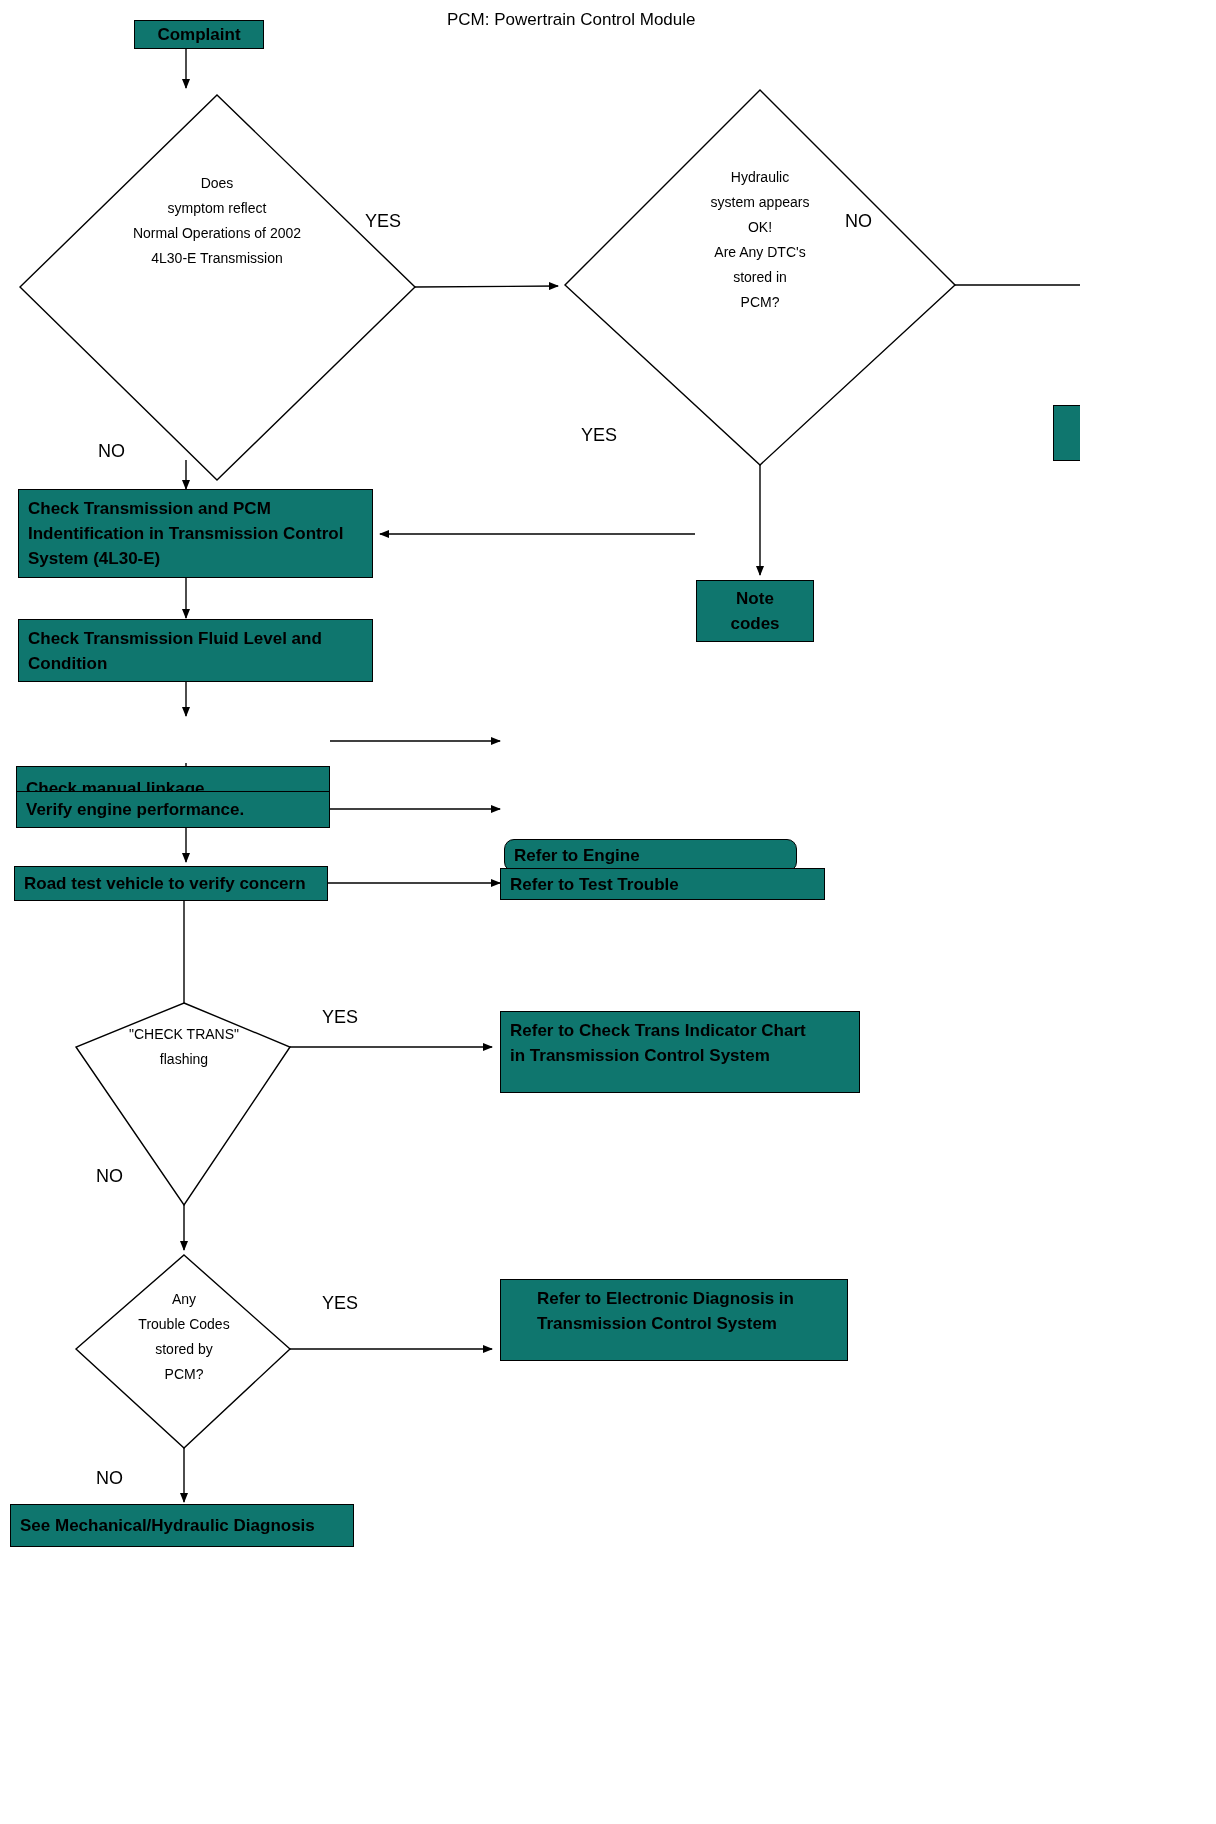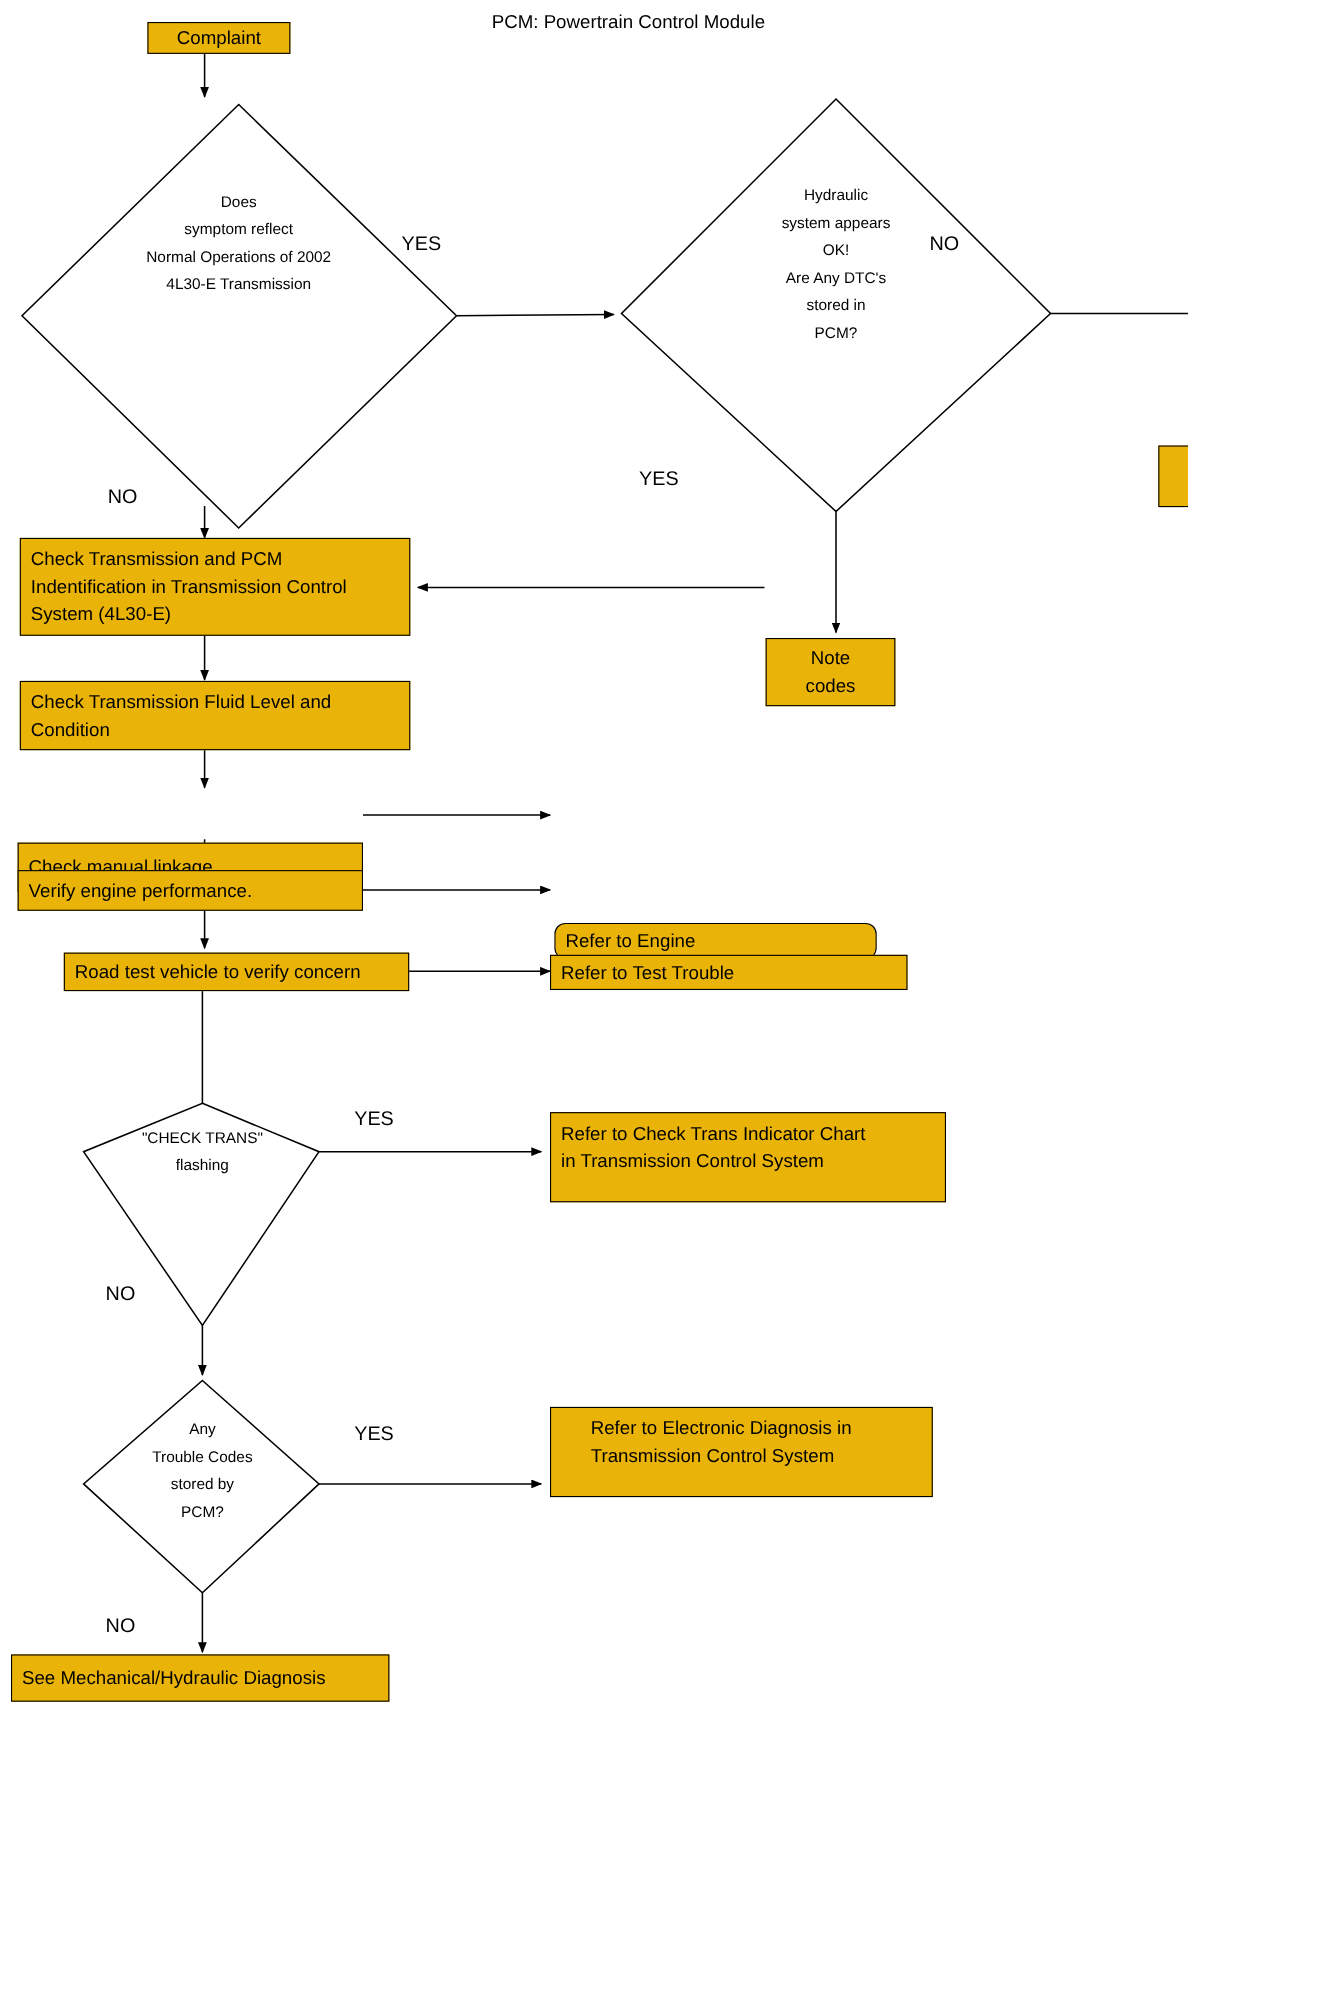--- a/index.html
+++ b/index.html
@@ -23,25 +23,26 @@
     position: absolute;
     left: 0;
     top: 0;
     width: 1216px;
     height: 1824px;
   }
   .node-box {
     position: absolute;
     box-sizing: border-box;
     border: 1px solid #000000;
-    background: #eab308;
+    background: #0f766e;
     font-size: 17px;
     line-height: 25px;
     color: #000000;
     padding: 6px 9px 0 9px;
+    font-weight: bold;
   }
   .node-box.center {
     display: flex;
     align-items: center;
     justify-content: center;
     text-align: center;
     padding: 0;
   }
   .node-box.vcenter {
     display: flex;
@@ -148,21 +149,21 @@
   <div class="node-box" style="left:18px; top:619px; width:355px; height:63px; white-space:pre-line;">Check Transmission Fluid Level and
 Condition</div>
 
   <div class="node-box vcenter" style="left:16px; top:718px; width:314px; height:45px;margin-top:48px;">Check manual linkage.</div>
 
 
   <div class="node-box vcenter" style="left:16px; top:791px; width:314px; height:37px;">Verify engine performance.</div>
 
   <div class="node-box vcenter" style="left:504px; top:839px; width:293px; height:33px;border-radius:10px;">Refer to Engine</div>
 
-  <div class="node-box vcenter" style="left:14px; top:866px; width:314px; height:35px;margin-left:44px;">Road test vehicle to verify concern</div>
+  <div class="node-box vcenter" style="left:14px; top:866px; width:314px; height:35px;">Road test vehicle to verify concern</div>
 
   <div class="node-box vcenter" style="left:500px; top:868px; width:325px; height:32px;">Refer to Test Trouble</div>
 
   <div class="node-box" style="left:500px; top:1011px; width:360px; height:82px; white-space:pre-line;">Refer to Check Trans Indicator Chart
 in Transmission Control System</div>
 
   <div class="node-box" style="left:500px; top:1279px; width:348px; height:82px; white-space:pre-line;padding-left:36px;">Refer to Electronic Diagnosis in
 Transmission Control System</div>
 
   <div class="node-box vcenter" style="left:10px; top:1504px; width:344px; height:43px;">See Mechanical/Hydraulic Diagnosis</div>

